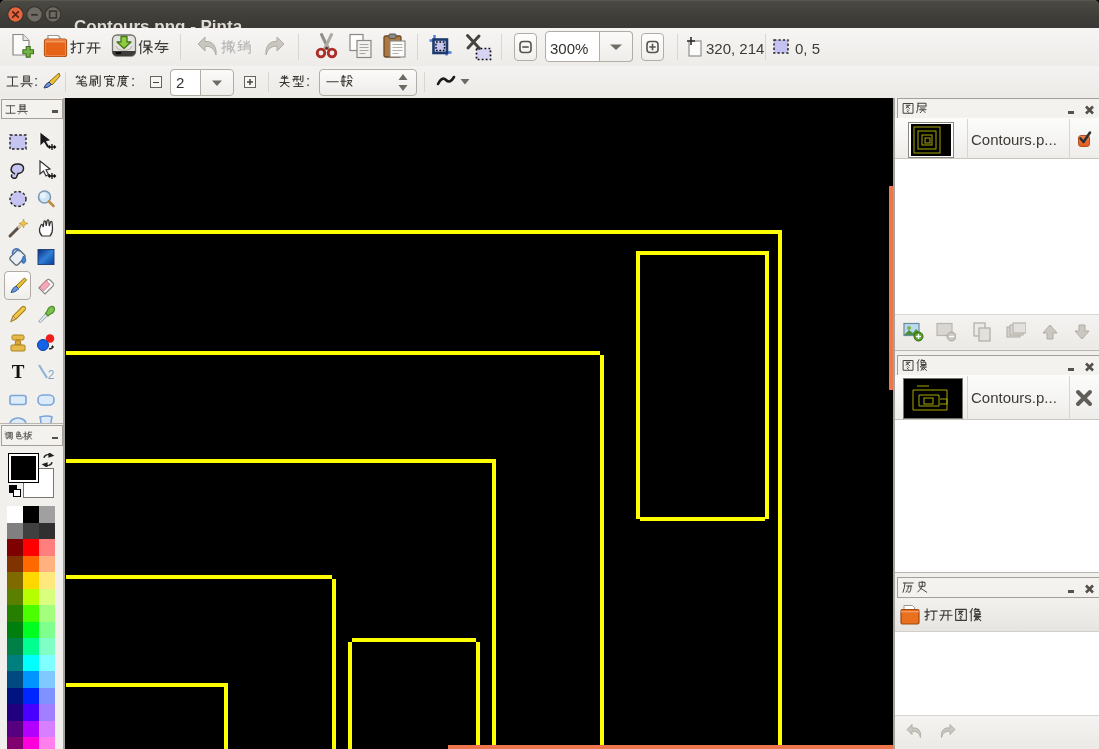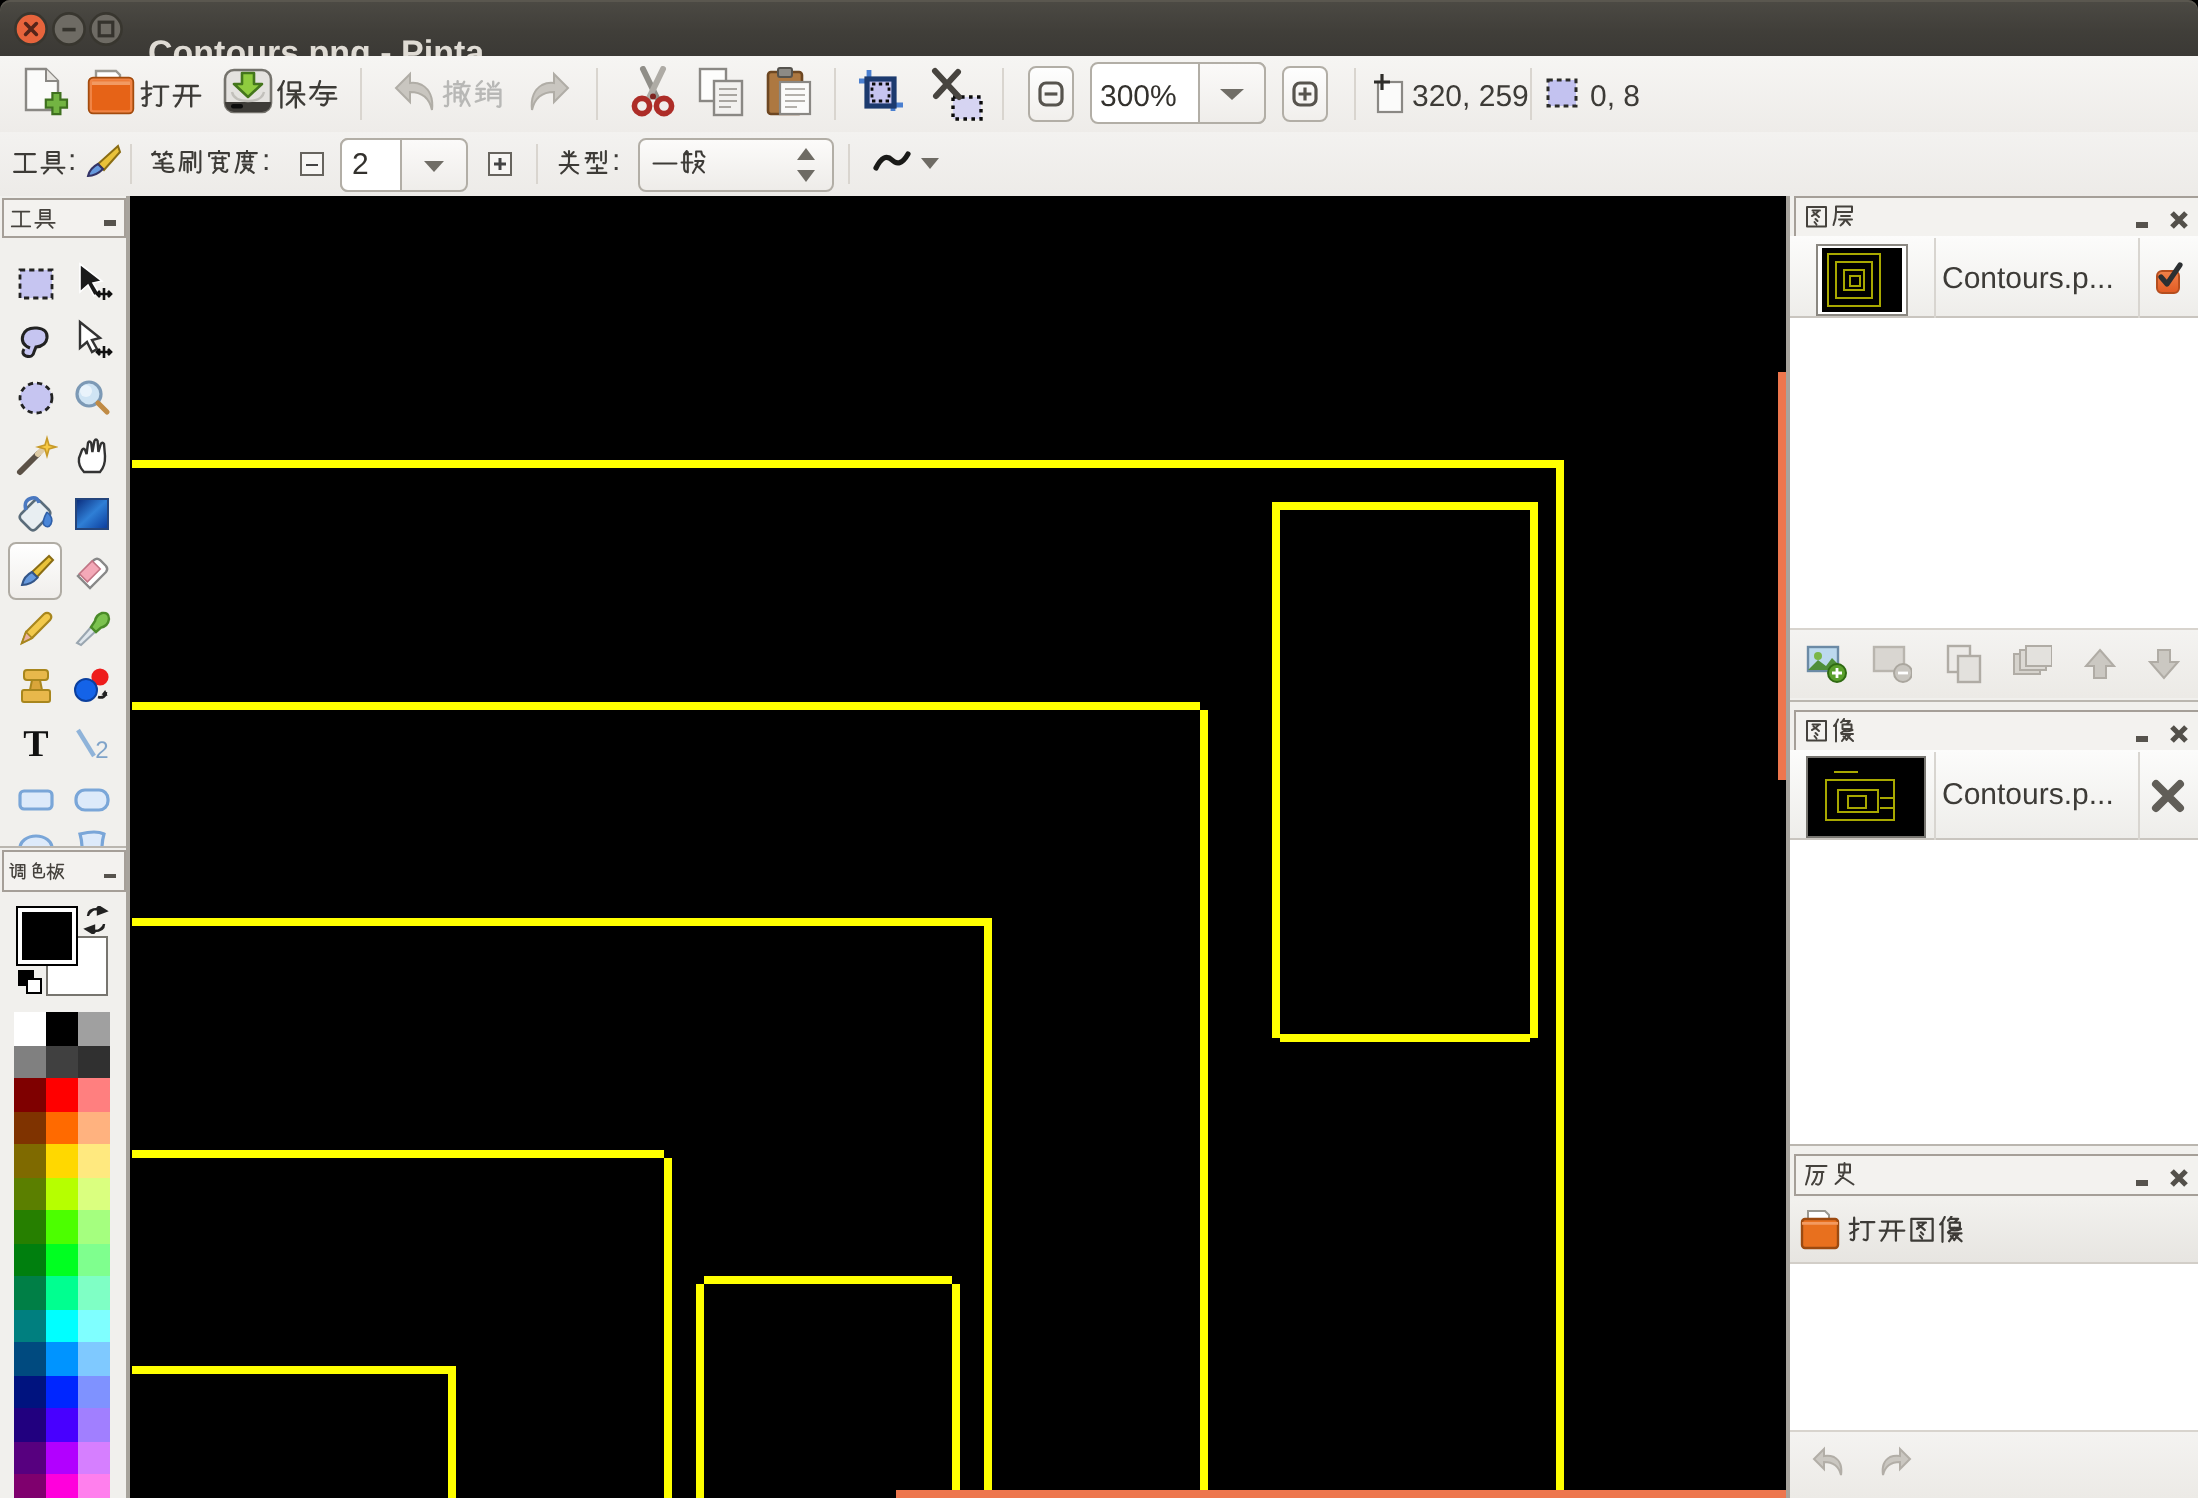--- a/index.html
+++ b/index.html
@@ -222,26 +222,26 @@
 <div class="abs" style="left:641px;top:33px;width:23px;height:28px;background:linear-gradient(#fefefe,#f1efec);border:1px solid #b2aea6;border-radius:4px"></div>
 <svg class="abs" style="left:641px;top:33px" width="23" height="28">
       <rect x="6" y="8.5" width="11" height="11" rx="3" fill="none" stroke="#57544e" stroke-width="1.6"></rect>
       <path d="M11.5 10.8 v6.4 M8.3 14 h6.4" stroke="#57544e" stroke-width="1.6"></path>
     </svg>
 <div class="vsep" style="left:677px;top:34px;height:26px"></div>
 <svg class="abs" style="left:683px;top:36px" width="20" height="22">
 <rect x="6" y="5" width="12" height="15" fill="#fbfbfa" stroke="#8a8884" stroke-width="1.1"></rect>
 <path d="M8 1 V9 M4 5 H12" stroke="#2e2d2a" stroke-width="1.6"></path>
 </svg>
-<div class="lat" style="left:706px;top:40px">320, 259</div>
+<div class="lat" style="left:706px;top:40px">320, 214</div>
 <div class="vsep" style="left:765px;top:34px;height:26px"></div>
 <svg class="abs" style="left:772px;top:38px" width="19" height="18">
 <rect x="2" y="2" width="14" height="13" fill="#c3c2f0" stroke="#2b2b29" stroke-width="1.5" stroke-dasharray="2.4 2"></rect>
 </svg>
-<div class="lat" style="left:795px;top:40px">0, 8</div>
+<div class="lat" style="left:795px;top:40px">0, 5</div>
 <div class="abs" style="left:6px;top:75px;height:13px;color:#3d3b37">
       <svg style="position:absolute;left:0px;top:0" width="13" height="13" preserveAspectRatio="none">
         <use href="#gong1"></use>
       </svg>
       <svg style="position:absolute;left:14px;top:0" width="13" height="13" preserveAspectRatio="none">
         <use href="#ju4"></use>
       </svg>
       <div style="position:absolute;left:28px;top:-3px;font-size:15px">:</div>
     </div>
 <svg class="abs" style="left:41px;top:71px" width="20" height="20">

